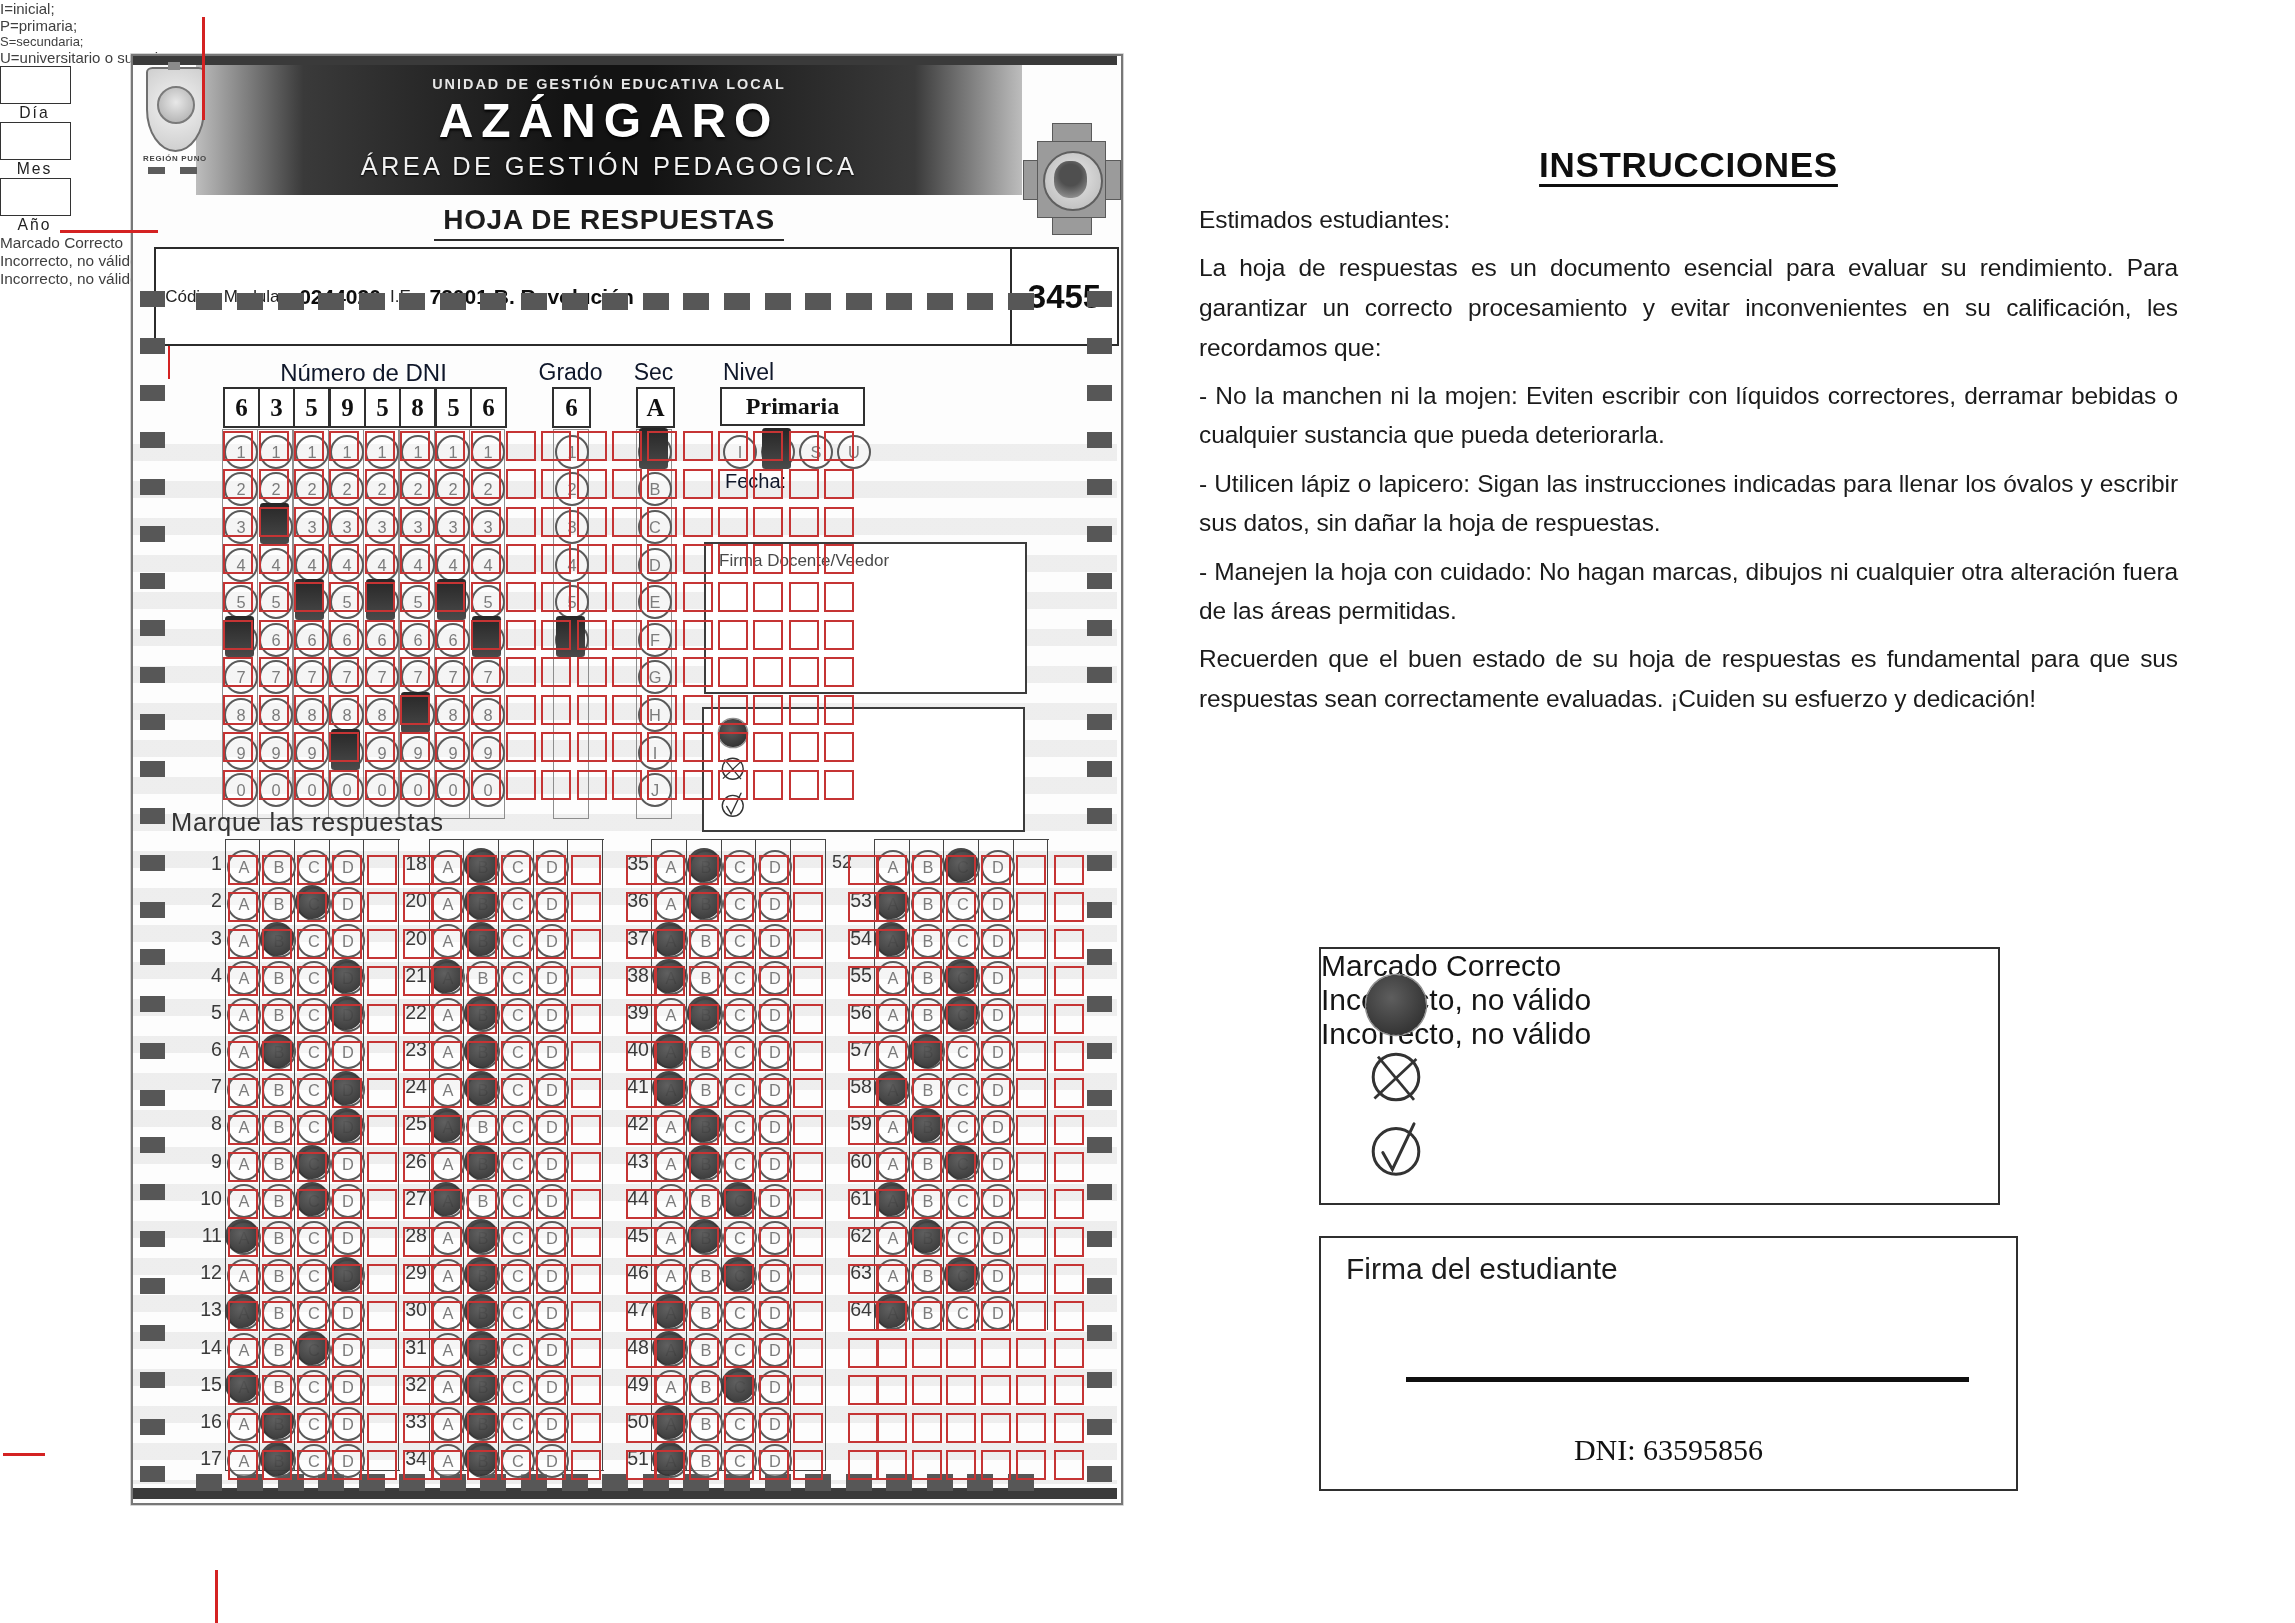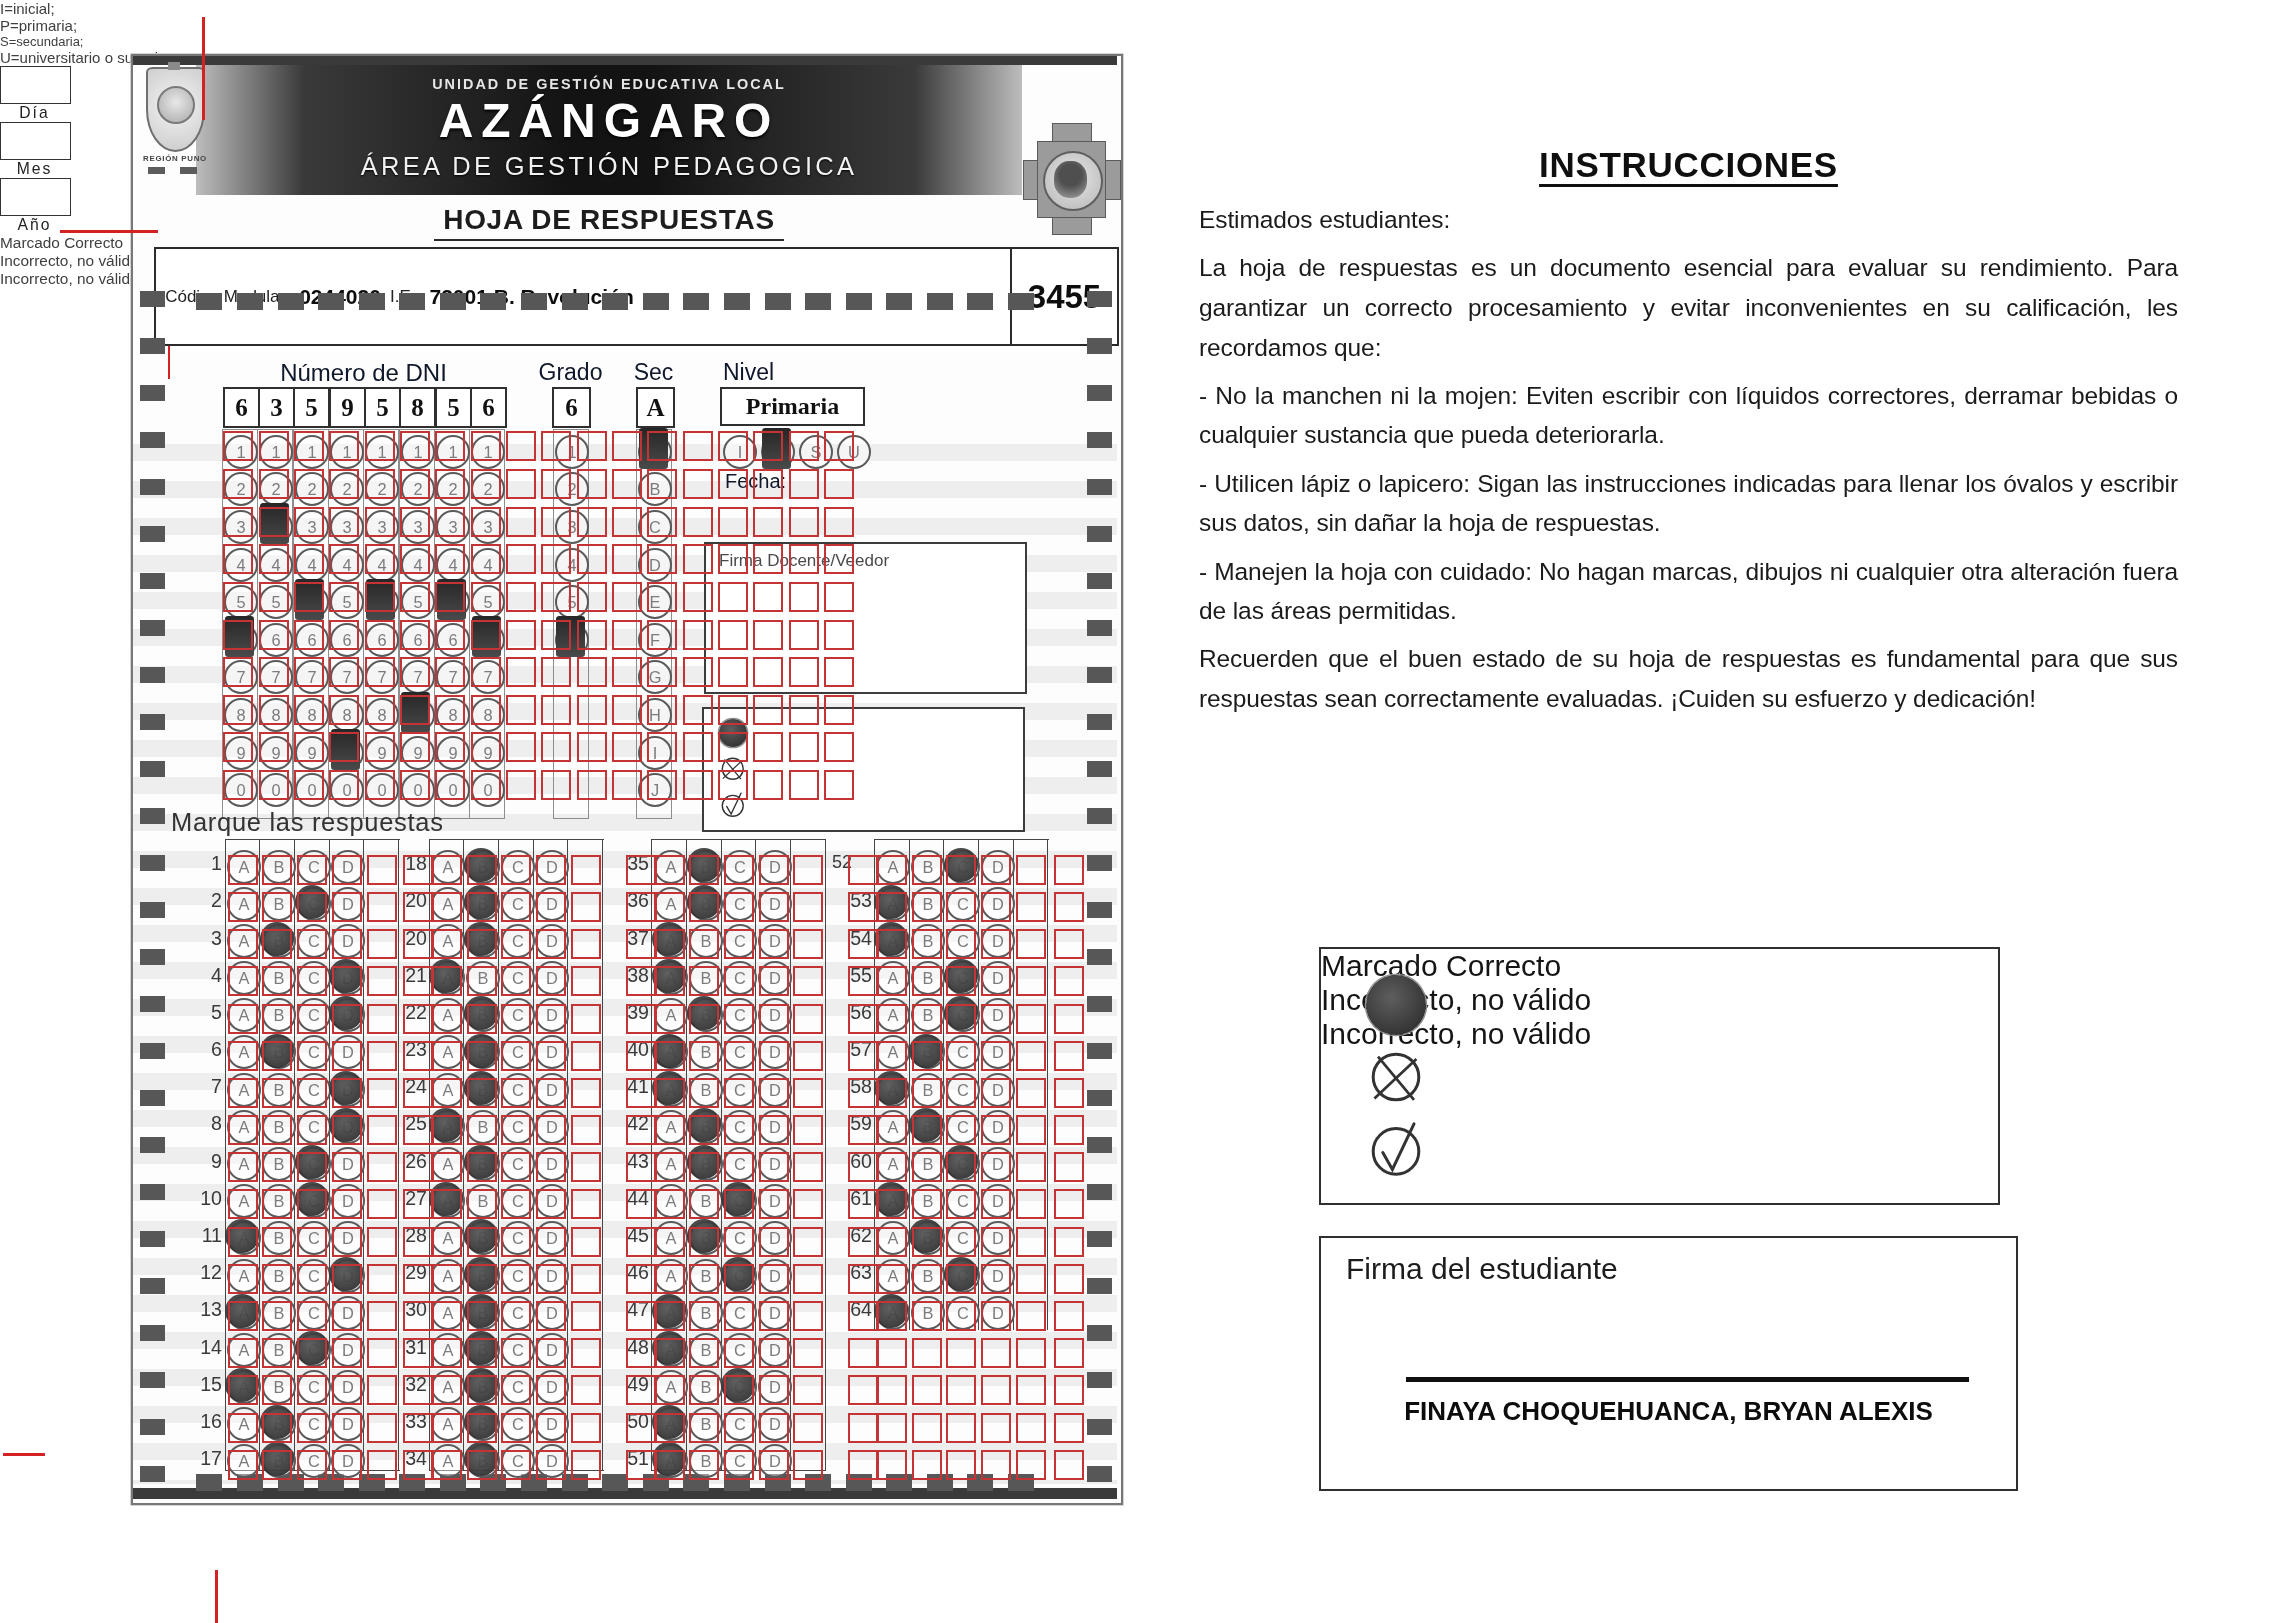--- a/index.html
+++ b/index.html
@@ -138,21 +138,25 @@
       <div class="legend-sym" style="left: 45px; top: 170px; width: 60px; height: 60px;"><svg width="100%" height="100%" viewBox="0 0 100 100">
           <circle cx="50" cy="54" r="38" fill="none" stroke="#333" stroke-width="5"></circle>
           <path d="M28 56 L44 84 L80 8" fill="none" stroke="#333" stroke-width="5" stroke-linecap="round"></path>
         </svg></div>
       <div style="left: 110px; top: 183px; font-size: 30px; color: rgb(21, 21, 21);">Incorrecto, no válido</div>
     </div>
 
   <div class="abs" style="left:1319px;top:1236px;width:695px;height:251px;border:2px solid #2f2f2f;background:#fff;">
     <div style="position:absolute;left:25px;top:14.4px;font-size:30px;color:#1c1c1c;">Firma  del estudiante</div>
     <div style="position:absolute;left:85px;top:139px;width:563px;height:4.6px;background:#101010;"></div>
-    <div style="position:absolute;left:0;top:158px;width:100%;text-align:center;font-size:26px;font-weight:bold;color:#0d0d0d;">FINAYA CHOQUEHUANCA, BRYAN ALEXIS</div>
+    <div style="position:absolute;left:0;top:195px;width:100%;text-align:center;font-size:30px;color:#111;
+                font-family:'Liberation Serif',serif;">
+      <span>DNI:</span>
+      <span>63595856</span>
+    </div>
   </div>
 
 <div class="tmark" style="left: 140px; top: 291px; width: 25px; height: 15.7px;"></div>
     <div class="tmark" style="left: 1087px; top: 291px; width: 25px; height: 15.7px;"></div>
     <div class="tmark" style="left: 140px; top: 338px; width: 25px; height: 15.7px;"></div>
     <div class="tmark" style="left: 1087px; top: 338px; width: 25px; height: 15.7px;"></div>
     <div class="tmark" style="left: 140px; top: 385px; width: 25px; height: 15.7px;"></div>
     <div class="tmark" style="left: 1087px; top: 385px; width: 25px; height: 15.7px;"></div>
     <div class="tmark" style="left: 140px; top: 432px; width: 25px; height: 15.7px;"></div>
     <div class="tmark" style="left: 1087px; top: 432px; width: 25px; height: 15.7px;"></div>

